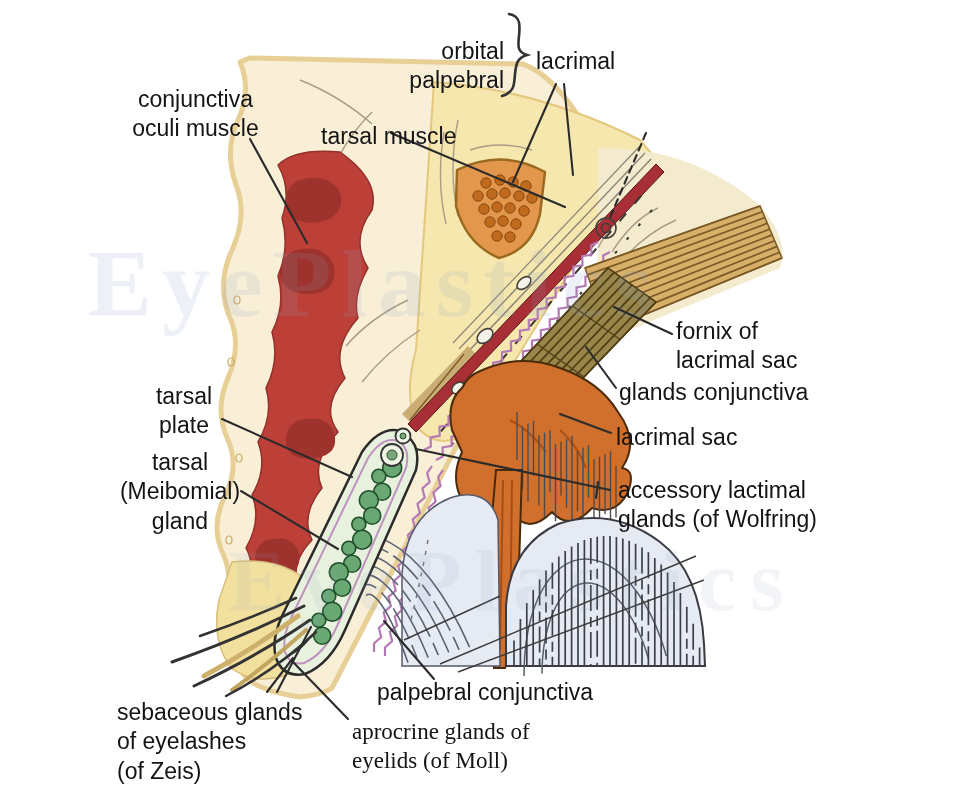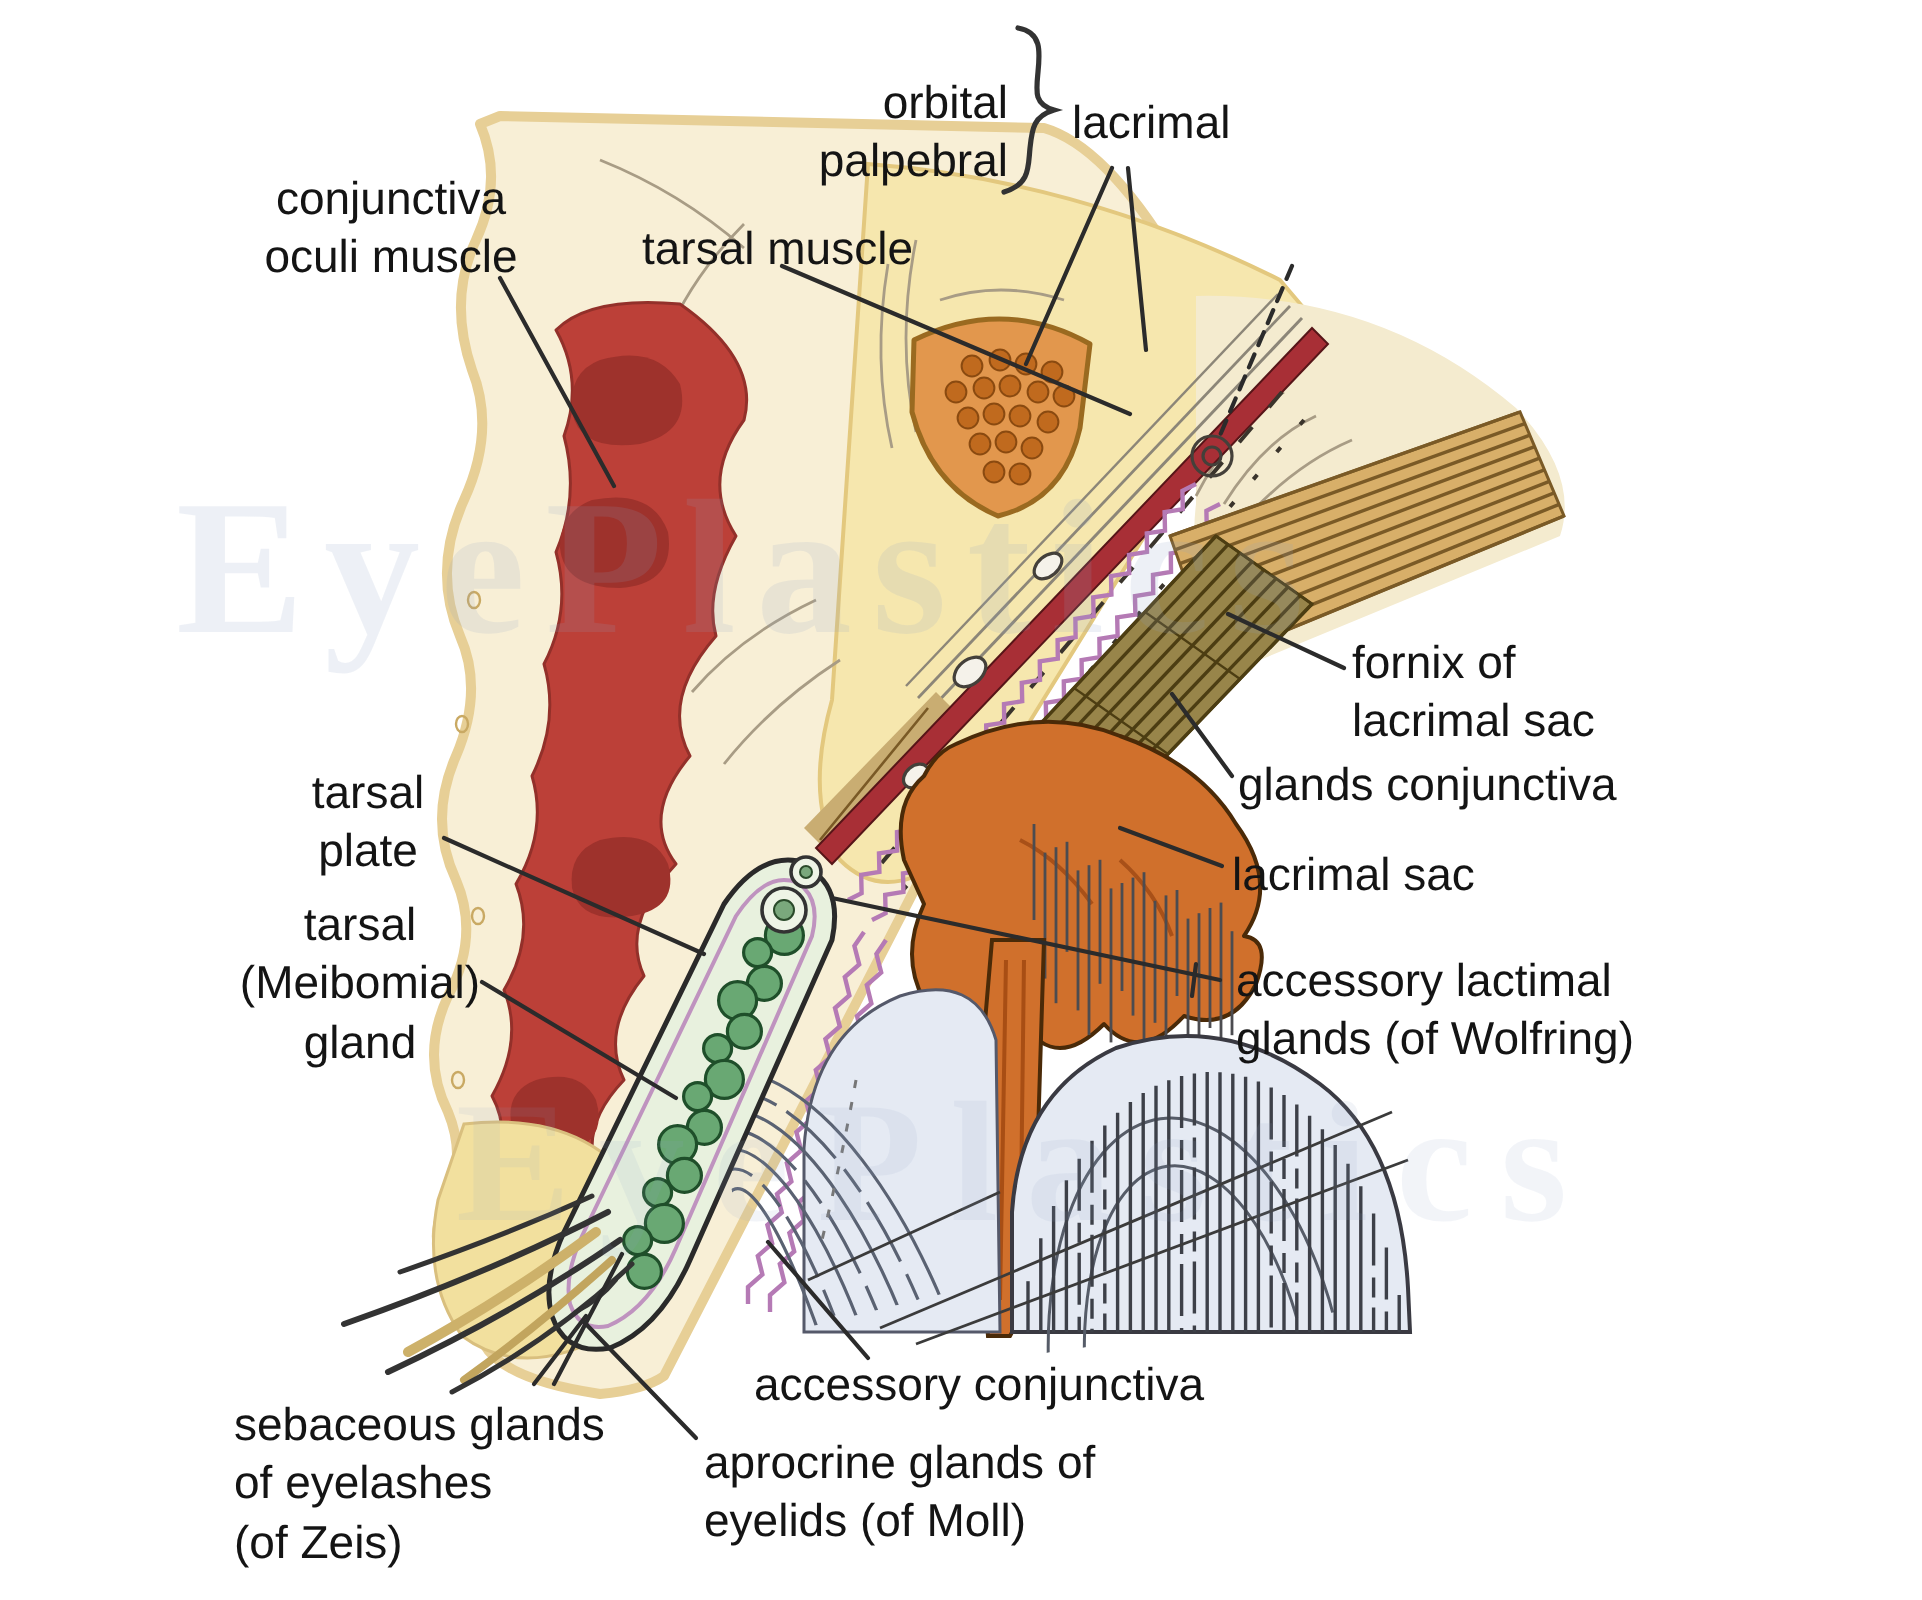--- a/index.html
+++ b/index.html
@@ -307,32 +307,32 @@
     <path d="M292,661 L348,719"></path>
     <path d="M384,621 L434,679"></path>
   </g>
 </svg>
 
 <div class="lbl rt" style="left:408px;top:37px;width:96px;">orbital
 palpebral</div>
 <div class="lbl" style="left:536px;top:47px;">lacrimal</div>
 <div class="lbl ctr" style="left:108px;top:85px;width:175px;">conjunctiva
 oculi muscle</div>
-<div class="lbl" style="left:321px;top:110px;">tarsal muscle</div>
+<div class="lbl" style="left:321px;top:122px;">tarsal muscle</div>
 <div class="lbl" style="left:676px;top:317px;">fornix of
 lacrimal sac</div>
 <div class="lbl" style="left:619px;top:378px;">glands conjunctiva</div>
 <div class="lbl" style="left:616px;top:423px;">lacrimal sac</div>
 <div class="lbl" style="left:618px;top:476px;">accessory lactimal
 glands (of Wolfring)</div>
 <div class="lbl ctr" style="left:138px;top:382px;width:92px;">tarsal
 plate</div>
 <div class="lbl ctr" style="left:105px;top:448px;width:150px;">tarsal
 (Meibomial)
 gland</div>
 <div class="lbl" style="left:117px;top:698px;">sebaceous glands
 of eyelashes
 (of Zeis)</div>
-<div class="lbl" style="left:377px;top:678px;">accessory conjunctiva</div>
-<div class="lbl" style="left:352px;top:717px;">aprocrine glands of
+<div class="lbl" style="left:377px;top:678px;">palpebral conjunctiva</div>
+<div class="lbl" style="left:352px;top:717px;font-family:Liberation Serif, serif;">aprocrine glands of
 eyelids (of Moll)</div>
 
 </div>
 
 </body></html>

